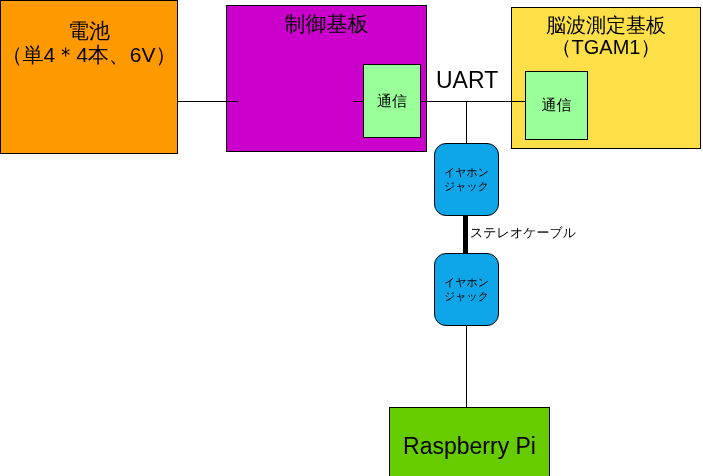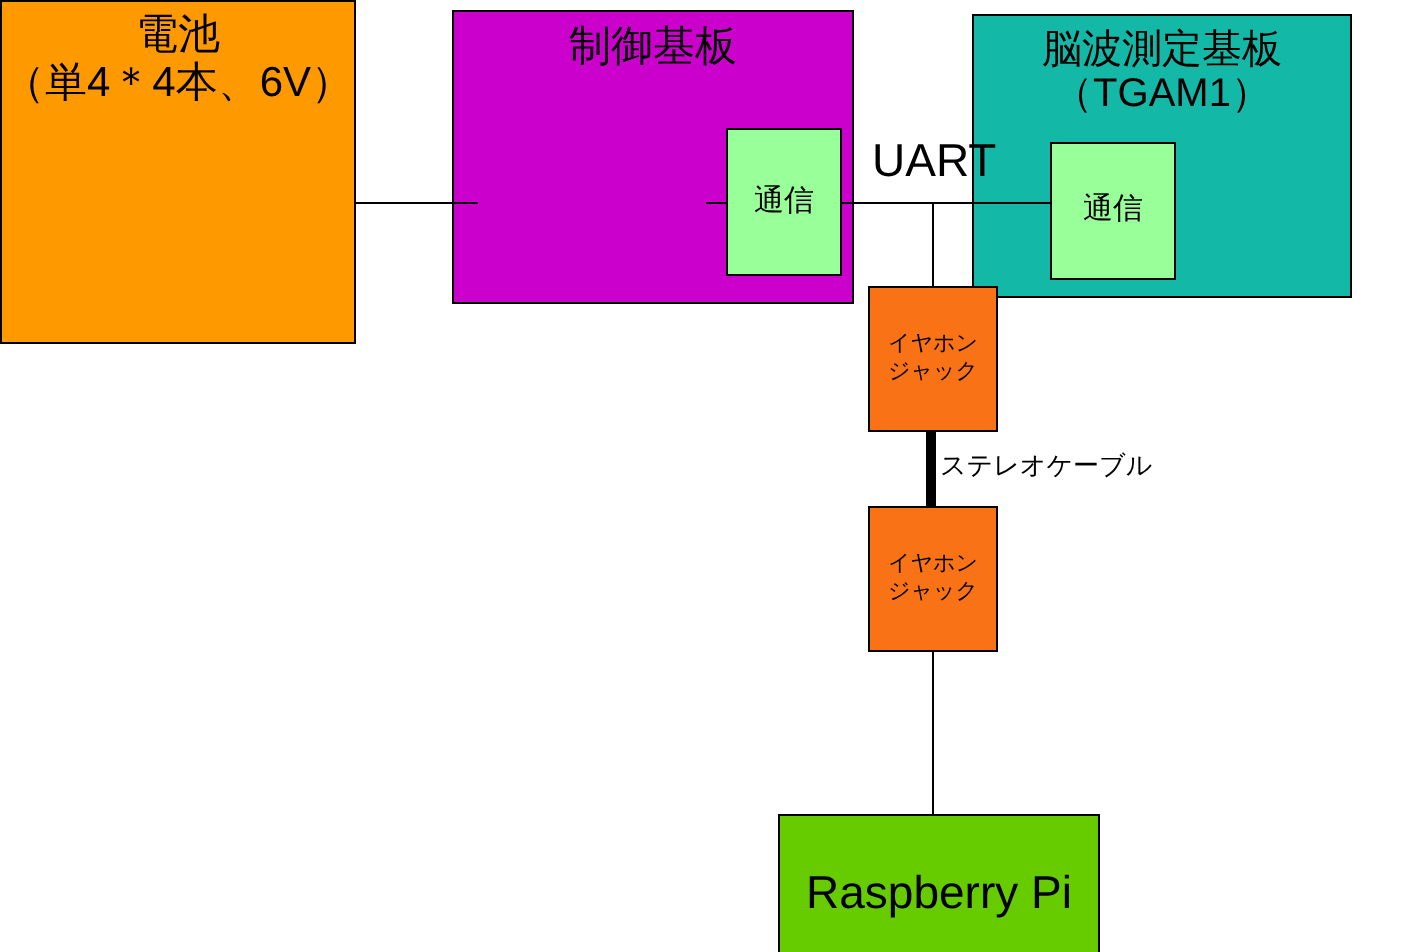--- a/index.html
+++ b/index.html
@@ -28,25 +28,25 @@
     display: flex;
     align-items: center;
     justify-content: center;
     text-align: center;
     line-height: 1.12;
     white-space: pre-line;
   }
   
   #battery-box {
     left: 0px; top: 0px;
-    width: 178px; height: 172px;
+    width: 178px; height: 154px;
     background: #ff9900;
     font-size: 21px;
     align-items: flex-start;
-    padding-top: 5px;
+    padding-top: 18px;
   }
   
   #control-board-box {
     left: 226px; top: 5px;
     width: 201px; height: 147px;
     background: #cc00cc;
     align-items: flex-start;
     justify-content: center;
     padding-top: 6px;
     font-size: 21px;
@@ -61,41 +61,42 @@
   }
   
   #control-comm-box {
     left: 363px; top: 64px;
     width: 58px; height: 74px;
     background: #99ff99;
     font-size: 15px;
   }
   
   #eeg-board-box {
-    left: 486px; top: 7px;
+    left: 511px; top: 7px;
     width: 190px; height: 142px;
-    background: #14b8a6;
+    background: #fde047;
     align-items: flex-start;
     justify-content: center;
     padding-top: 6px;
     font-size: 20px;
   }
   
   #eeg-comm-box {
     left: 525px; top: 71px;
     width: 63px; height: 69px;
     background: #99ff99;
     font-size: 15px;
   }
   
   .jack-box {
-    background: #f97316;
+    background: #0ea5e9;
     font-size: 11px;
     flex-direction: column;
     line-height: 1.25;
+    border-radius: 12px;
   }
   #jack-top-box {
     left: 434px; top: 143px;
     width: 65px; height: 73px;
   }
   #jack-bottom-box {
     left: 434px; top: 253px;
     width: 65px; height: 73px;
   }
   

